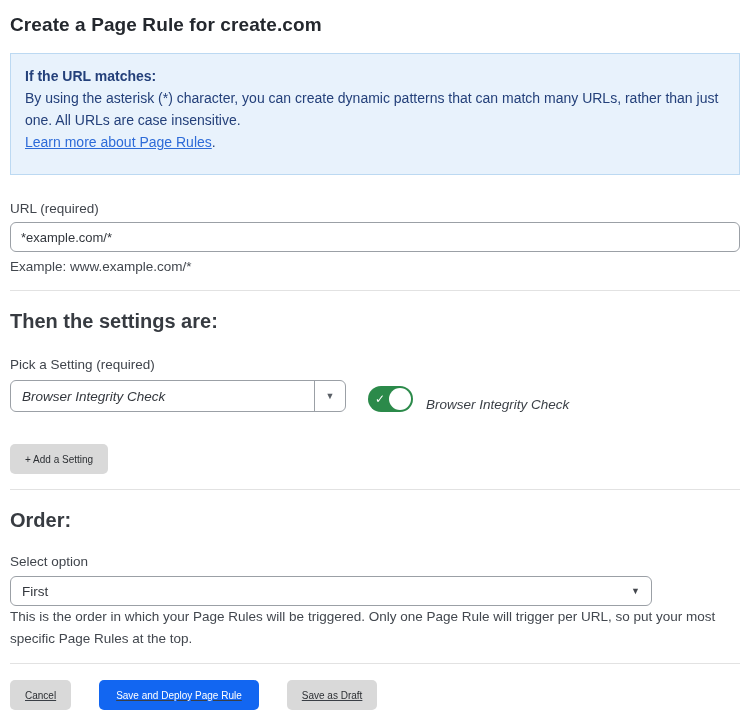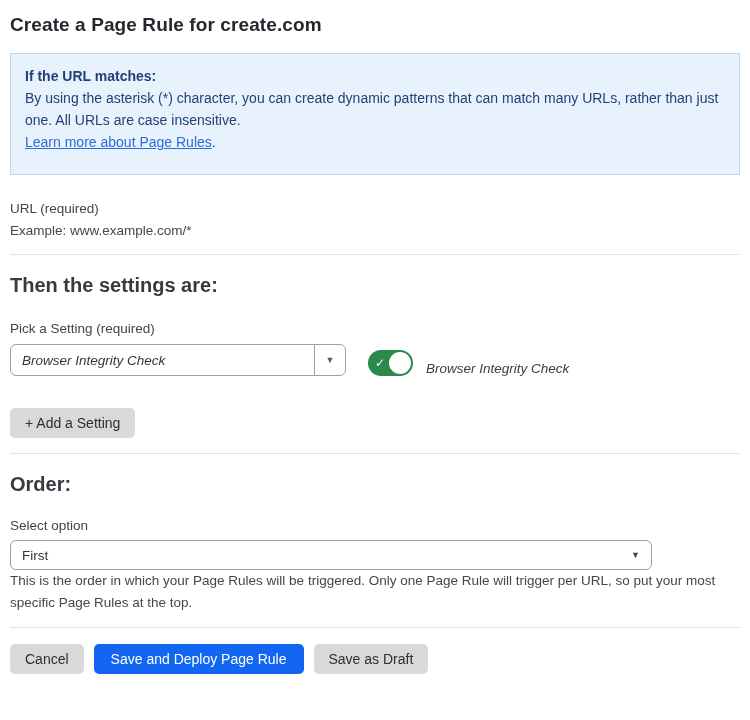--- a/index.html
+++ b/index.html
@@ -132,21 +132,21 @@
     border-radius: 50%;
     background: #ffffff;
   }
   .toggle-label { margin-left: 13px; color: #3a3f46; font-size: 13.5px; }
 
   
   .btn {
     height: 30px;
     border: none;
     border-radius: 5px;
-    font-size: 14px;
+    font-size: 10px;
     font-family: "Liberation Sans", "DejaVu Sans", sans-serif;
     cursor: pointer;
     padding: 0 15px;
   }
   .btn-gray { background: #d9d9d9; color: #2c2f33; }
   .btn-primary { background: #1266f1; color: #ffffff; padding: 0 17px; }
   .add-setting-btn { margin-top: 32px; }
 
   
   .select {
@@ -167,38 +167,40 @@
   .order-help {
     margin-top: 0;
     color: #42474e;
     line-height: 22px;
     max-width: 726px;
   }
 
   .footer-actions {
     display: flex;
     align-items: flex-start;
-    gap: 10px;
+    gap: 28px;
     margin-top: 16px;
+    text-decoration: underline;
   }
 </style>
 </head>
 <body>
 
 <div class="page">
 
   <h1 class="page-title">Create a Page Rule for create.com</h1>
 
   <div class="info-box">
     <div class="info-heading">If the URL matches:</div>
     <div class="info-body">By using the asterisk (*) character, you can create dynamic patterns that can match many URLs, rather than just one. All URLs are case insensitive.</div>
     <div><a class="info-link">Learn more about Page Rules</a><span class="info-link-suffix">.</span></div>
   </div>
 
   <div class="field-label">URL (required)</div>
+  <input class="text-input" type="text" value="*example.com/*" style="">
   <div class="help-text">Example: www.example.com/*</div>
 
   <hr class="divider">
 
   <div class="section-heading">Then the settings are:</div>
 
   <div class="field-label" style="margin-top:24px;">Pick a Setting (required)</div>
 
   <div class="setting-row">
     <div class="dropdown">

